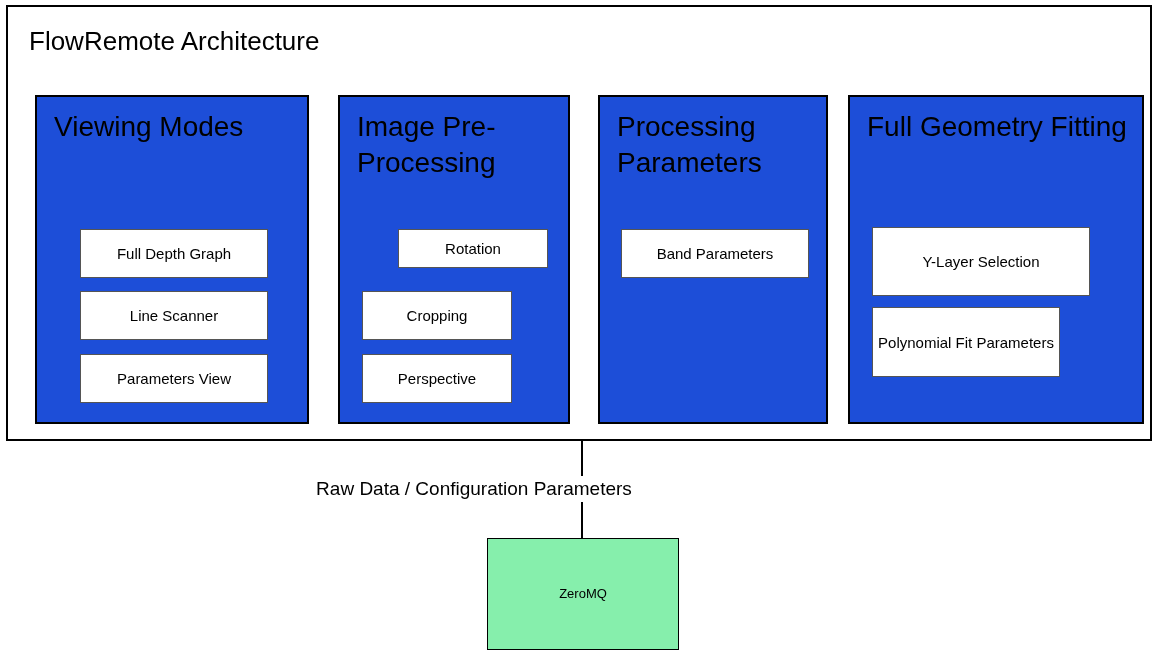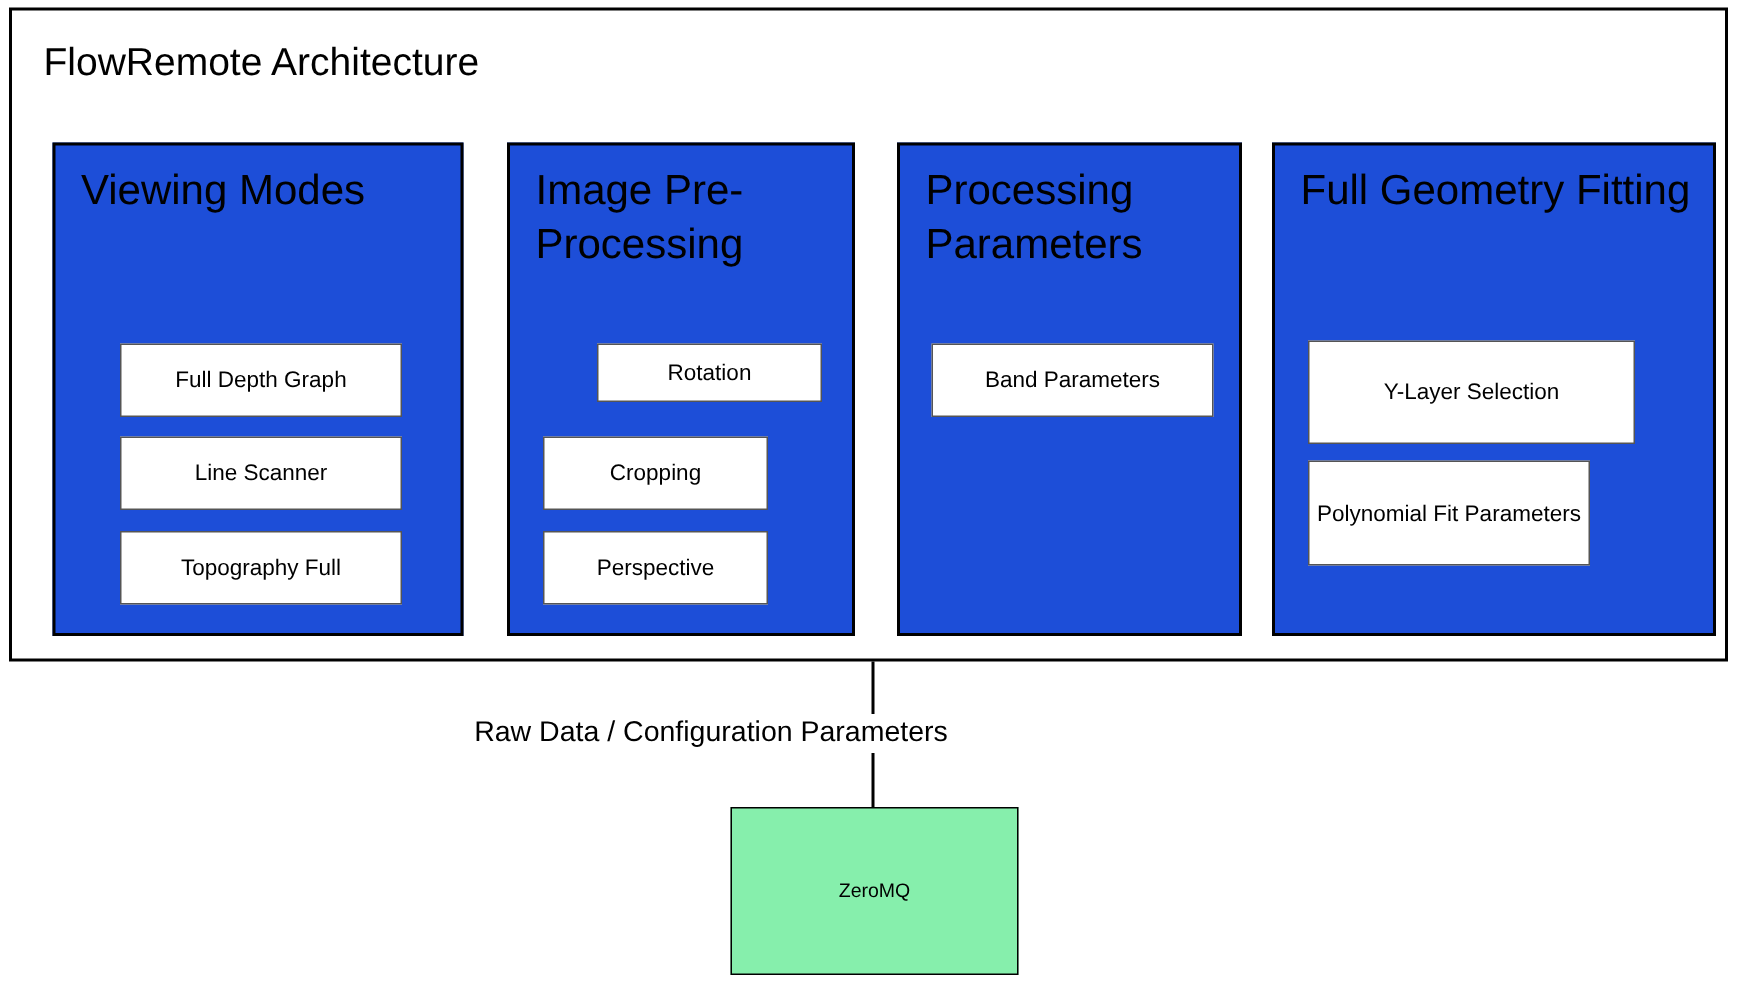--- a/index.html
+++ b/index.html
@@ -161,21 +161,21 @@
 <div class="canvas">
 
   <div class="outer-box">
 
     <div class="app-title">FlowRemote Architecture</div>
 
     <div class="group-box group-col-0">
       <div class="group-title">Viewing Modes</div>
       <div class="item-box c0-i0">Full Depth Graph</div>
       <div class="item-box c0-i1">Line Scanner</div>
-      <div class="item-box c0-i2">Topography Full</div>
+      <div class="item-box c0-i2">Parameters View</div>
     </div>
 
     <div class="group-box group-col-1">
       <div class="group-title">Image Pre-Processing</div>
       <div class="item-box c1-i0">Rotation</div>
       <div class="item-box c1-i1">Cropping</div>
       <div class="item-box c1-i2">Perspective</div>
     </div>
 
     <div class="group-box group-col-2">

